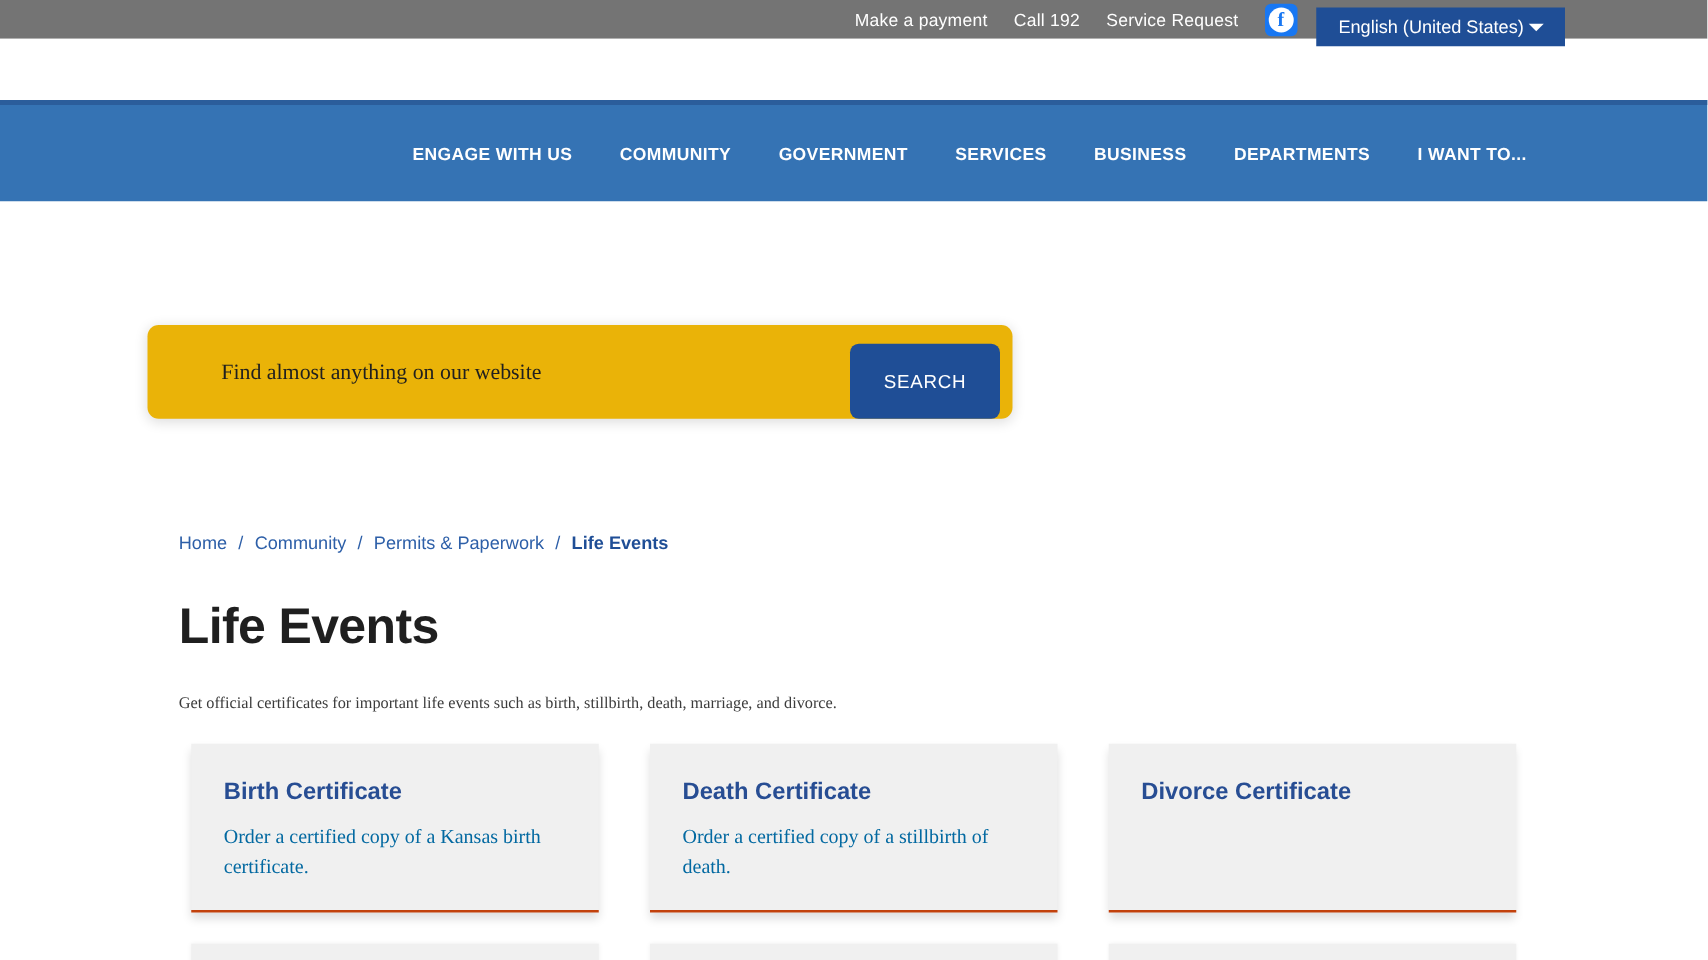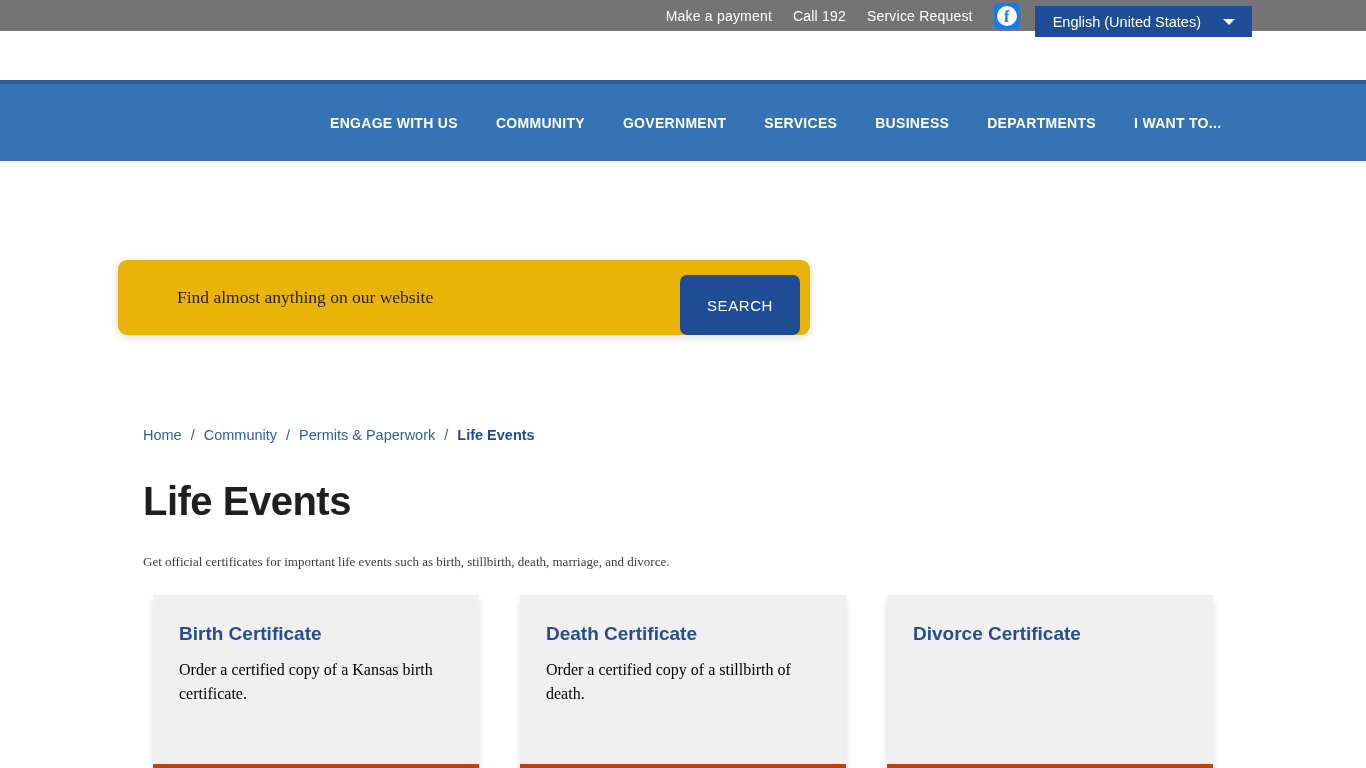--- a/index.html
+++ b/index.html
@@ -25,21 +25,21 @@
   .fb-circle {
     width: 20px; height: 20px; background: #ffffff; border-radius: 50%;
     display: flex; align-items: center; justify-content: center;
   }
   .fb-f {
     color: #1877f2; font-weight: bold; font-size: 16px; line-height: 1;
     font-family: "Liberation Serif", serif; position: relative; top: 1px;
   }
   .lang {
     height: 31px; background: #1f4e96; color: #ffffff;
-    display: flex; align-items: center; gap: 22px;
+    display: flex; align-items: center; gap: 4px;
     padding: 0 17px 0 18px; font-size: 14.5px; cursor: pointer; margin-top: 12px;
   }
   .caret {
     width: 0; height: 0; border-left: 6px solid transparent;
     border-right: 6px solid transparent; border-top: 6px solid #ffffff;
     display: inline-block;
   }
 
   
   .logo-band { height: 49px; background: #ffffff; }
@@ -91,29 +91,29 @@
   .page-desc {
     margin-top: 30px; font-family: "Liberation Serif", serif;
     font-size: 13px; color: #3c3c3c;
   }
 
   .cards {
     margin: 25px 0 0 10px;
     display: flex; gap: 41px;
   }
   .card {
-    width: 326px; height: 174px; background: #f0f0f0;
-    border-bottom: 5px solid #c2410c;
+    width: 326px; height: 135px; background: #f0f0f0;
+    border-bottom: 2px solid #c2410c;
     box-shadow: 0 5px 7px rgba(0,0,0,.13);
     padding: 28px 26px 0 26px; cursor: pointer;
   }
   .card-title { font-size: 19px; font-weight: bold; color: #274d93; }
   .card-text {
     margin-top: 13px; font-family: "Liberation Serif", serif;
-    font-size: 16px; line-height: 24px; color: #000000;
+    font-size: 16px; line-height: 24px; color: #0369a1;
     padding-right: 20px;
   }
   .cards-row2 { margin-top: 25px; }
   .card-stub {
     width: 326px; height: 135px; background: #f0f0f0;
     box-shadow: 0 -1px 4px rgba(0,0,0,.06); cursor: pointer;
   }
 </style>
 </head>
 <body>

